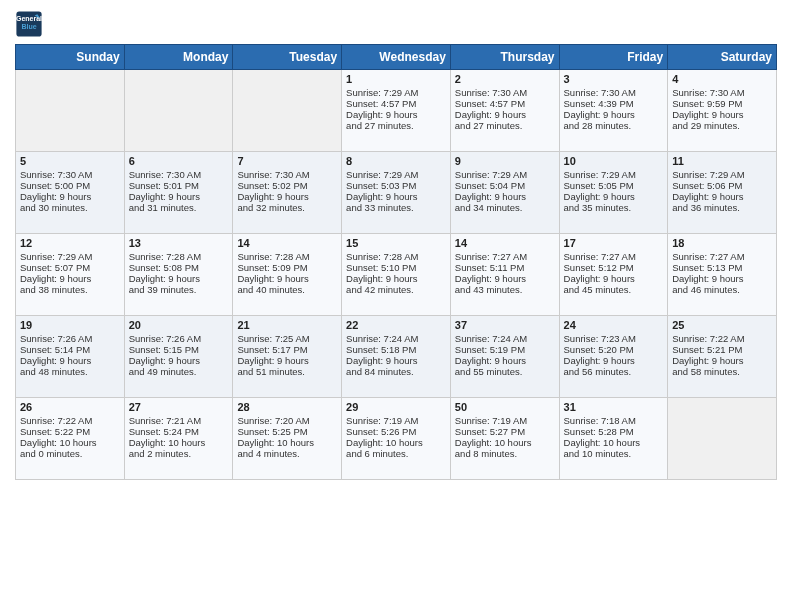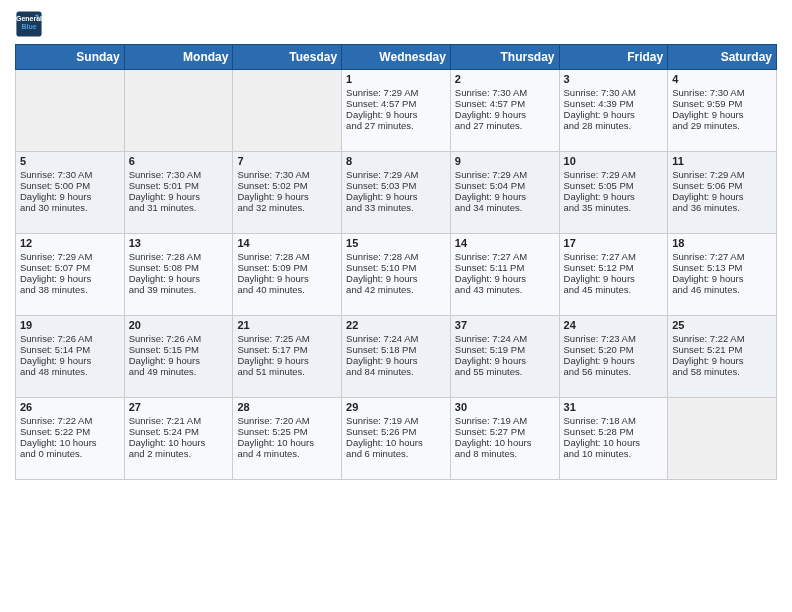--- a/index.html
+++ b/index.html
@@ -327,21 +327,21 @@
             <div>and 4 minutes.</div>
           </td>
           <td>
             <span class="day-number">29</span>
             <div>Sunrise: 7:19 AM</div>
             <div>Sunset: 5:26 PM</div>
             <div>Daylight: 10 hours</div>
             <div>and 6 minutes.</div>
           </td>
           <td>
-            <span class="day-number">30</span>
+            <span class="day-number">50</span>
             <div>Sunrise: 7:19 AM</div>
             <div>Sunset: 5:27 PM</div>
             <div>Daylight: 10 hours</div>
             <div>and 8 minutes.</div>
           </td>
           <td>
             <span class="day-number">31</span>
             <div>Sunrise: 7:18 AM</div>
             <div>Sunset: 5:28 PM</div>
             <div>Daylight: 10 hours</div>

